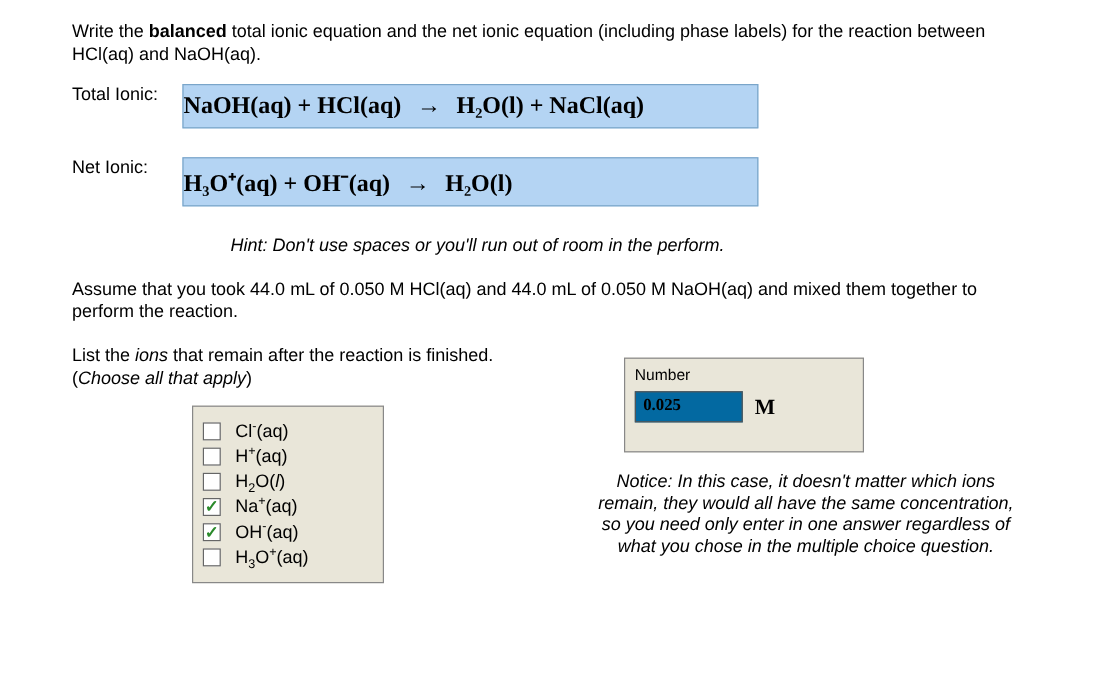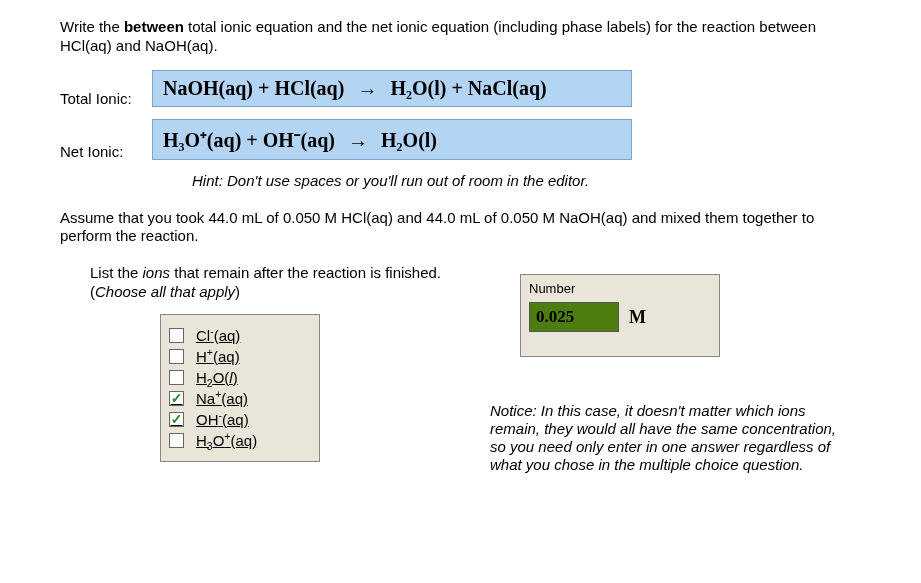--- a/index.html
+++ b/index.html
@@ -6,77 +6,76 @@
     body {
       font-family: Arial, Helvetica, sans-serif;
       font-size: 15px;
       color: #000;
       background: #fff;
       width: 921px;
       padding: 18px 60px 18px 60px;
     }
     .question-text { line-height: 1.25; margin-bottom: 14px; }
     .balanced { font-weight: bold; }
-    .row { display: flex; align-items: flex-end; margin-bottom: 12px; }
+    .row { display: flex; align-items: flex-start; margin-bottom: 24px; }
     .row-label { width: 92px; }
     .eq-box {
       background: #b4d4f3;
       border: 1px solid #7aa5c9;
-      padding: 6px 10px;
+      padding: 6px 0;
       font-family: "Times New Roman", serif;
       font-size: 20px;
       font-weight: bold;
       white-space: nowrap;
       min-width: 480px;
     }
     .hint { font-style: italic; margin: 10px 0 20px 132px; }
     .assume { margin: 8px 0 18px 0; line-height: 1.25; }
     .two-col { display: flex; gap: 30px; }
     .col-left { width: 400px; }
     .col-right { flex: 1; }
-    .prompt { line-height: 1.25; margin-bottom: 12px; margin-left: 30px; }
+    .prompt { line-height: 1.25; margin-bottom: 12px; }
     .italic { font-style: italic; }
     .ions-box {
       border: 1px solid #888;
       background: #e9e6d9;
       width: 160px;
       margin-left: 100px;
       padding: 8px 8px;
-      text-decoration: underline;
     }
     .ion-row { display: flex; align-items: center; margin: 4px 0; }
     .checkbox {
       width: 15px; height: 15px; border: 1px solid #666; background: #fff;
       margin-right: 12px; display: inline-flex; align-items: center; justify-content: center;
     }
     .checkbox.checked::after { content: "✓"; color: #2a8a2a; font-size: 14px; font-weight: bold; line-height: 1; }
     .ion-label { font-size: 15px; }
     sup, sub { font-size: 0.7em; line-height: 0; }
     .number-box {
       border: 1px solid #888;
       background: #e9e6d9;
       width: 200px;
       margin: 10px 0 0 30px;
       padding: 6px 8px 24px 8px;
     }
     .number-label { font-size: 13px; margin-bottom: 6px; }
     .number-row { display: flex; align-items: center; gap: 10px; }
     .number-input {
-      border: 1px solid #555; background: #4d7c0f; width: 90px;
-      padding: 4px 6px; font-family: "Times New Roman", serif; font-size: 17px; font-weight: bold;
+      border: 1px solid #555; background: #0369a1; width: 90px;
+      padding: 4px 6px; font-family: "Times New Roman", serif; font-size: 14px; font-weight: bold;
     }
     .unit { font-family: "Times New Roman", serif; font-weight: bold; font-size: 18px; }
-    .notice { font-style: italic; margin-top: 45px; line-height: 1.2; padding-right: 8px; }
+    .notice { font-style: italic; margin-top: 16px; line-height: 1.2; padding-right: 8px; text-align: center; }
     .arrow { font-weight: bold; padding: 0 8px; font-style: normal; }
   </style>
 </head>
 <body>
 
 <div class="question-text">
-  <span>Write the </span><span class="balanced">between</span><span> total ionic equation and the net ionic equation (including phase labels) for the reaction between HCl(aq) and NaOH(aq).</span>
+  <span>Write the </span><span class="balanced">balanced</span><span> total ionic equation and the net ionic equation (including phase labels) for the reaction between HCl(aq) and NaOH(aq).</span>
 </div>
 
 <div class="row">
   <div class="row-label">Total Ionic:</div>
   <div class="eq-box">
     <span>NaOH(aq) + HCl(aq)</span>
     <span class="arrow">→</span>
     <span>H₂O(l) + NaCl(aq)</span>
   </div>
 </div>
@@ -84,21 +83,21 @@
 <div class="row">
   <div class="row-label">Net Ionic:</div>
   <div class="eq-box">
     <span>H₃O⁺(aq) + OH⁻(aq)</span>
     <span class="arrow">→</span>
     <span>H₂O(l)</span>
   </div>
 </div>
 
 <div class="hint">
-  <span>Hint:  </span><span>Don't use spaces or you'll run out of room in the editor.</span>
+  <span>Hint:  </span><span>Don't use spaces or you'll run out of room in the perform.</span>
 </div>
 
 <div class="assume">Assume that you took 44.0 mL of 0.050 M HCl(aq) and 44.0 mL of 0.050 M NaOH(aq) and mixed them together to perform the reaction.</div>
 
 <div class="two-col">
   <div class="col-left">
     <div class="prompt">
       <span>List the </span><span class="italic">ions</span><span> that remain after the reaction is finished.  (</span><span class="italic">Choose all that apply</span><span>)</span>
     </div>
     <div class="ions-box" id="ions-box">

